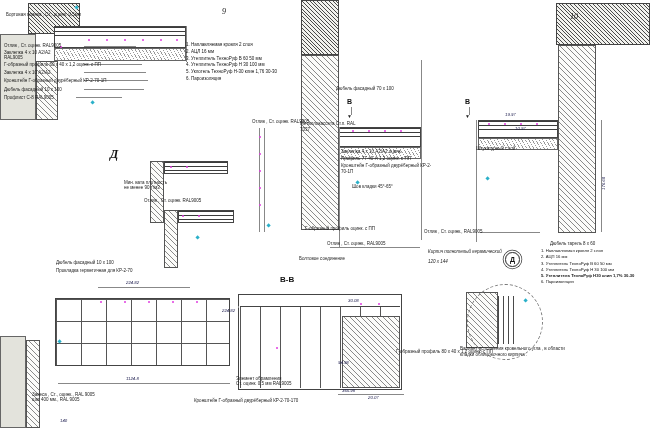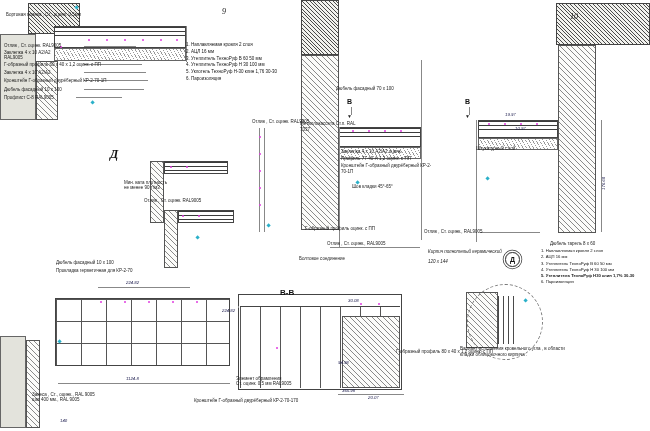--- a/index.html
+++ b/index.html
@@ -182,21 +182,21 @@
     <div class="t a" style="left: 341px; top: 163px; width: 96px;">Кронштейн  Г-образный двурёберный КР-2-70-1П</div>
     <div class="t a" style="left: 352px; top: 184px; width: 60px;">Шов кладки  45°-65°</div>
     <div class="t a" style="left: 305px; top: 226px; width: 96px;">Г-образный профиль  оцинк. с ПП</div>
     <div class="t a" style="left: 327px; top: 241px; width: 86px;">Отлив , Ст. оцинк., RAL9005</div>
     <div class="t a" style="left: 299px; top: 256px; width: 66px;">Болтовое соединение</div>
     <div class="t a" style="left: 476px; top: 146px; width: 56px;">Штукатурный слой</div>
     <div class="t a" style="left: 550px; top: 241px; width: 72px;">Дюбель тарель  8 х 60</div>
     <div class="t a" style="left: 424px; top: 229px; width: 80px;">Отлив , Ст. оцинк., RAL9005</div>
     <div class="t a" style="left: 56px; top: 260px; width: 86px;">Дюбель фасадный  10 х 100</div>
     <div class="t a" style="left: 56px; top: 268px; width: 102px;">Прокладка герметичная для КР-2-70</div>
-    <div class="t ti" style="left: 280px; top: 288px; width: 26px;">В-В</div>
+    <div class="t ti" style="left: 280px; top: 275px; width: 26px;">В-В</div>
     <div class="t bm" style="left: 347px; top: 98px; width: 10px;">В</div>
     <div class="t bm" style="left: 465px; top: 98px; width: 10px;">В</div>
     <div class="t ar" style="left: 347px; top: 113px; width: 10px;">▼</div>
     <div class="t ar" style="left: 465px; top: 113px; width: 10px;">▼</div>
     <div class="t d" style="left: 126px; top: 280px; width: 28px;">224.82</div>
     <div class="t d" style="left: 222px; top: 308px; width: 28px;">224.82</div>
     <div class="t d" style="left: 348px; top: 298px; width: 24px;">30.08</div>
     <div class="t d" style="left: 338px; top: 360px; width: 24px;">94.98</div>
     <div class="t d" style="left: 126px; top: 376px; width: 28px;">1124.8</div>
     <div class="t d" style="left: 342px; top: 388px; width: 28px;">365.98</div>

